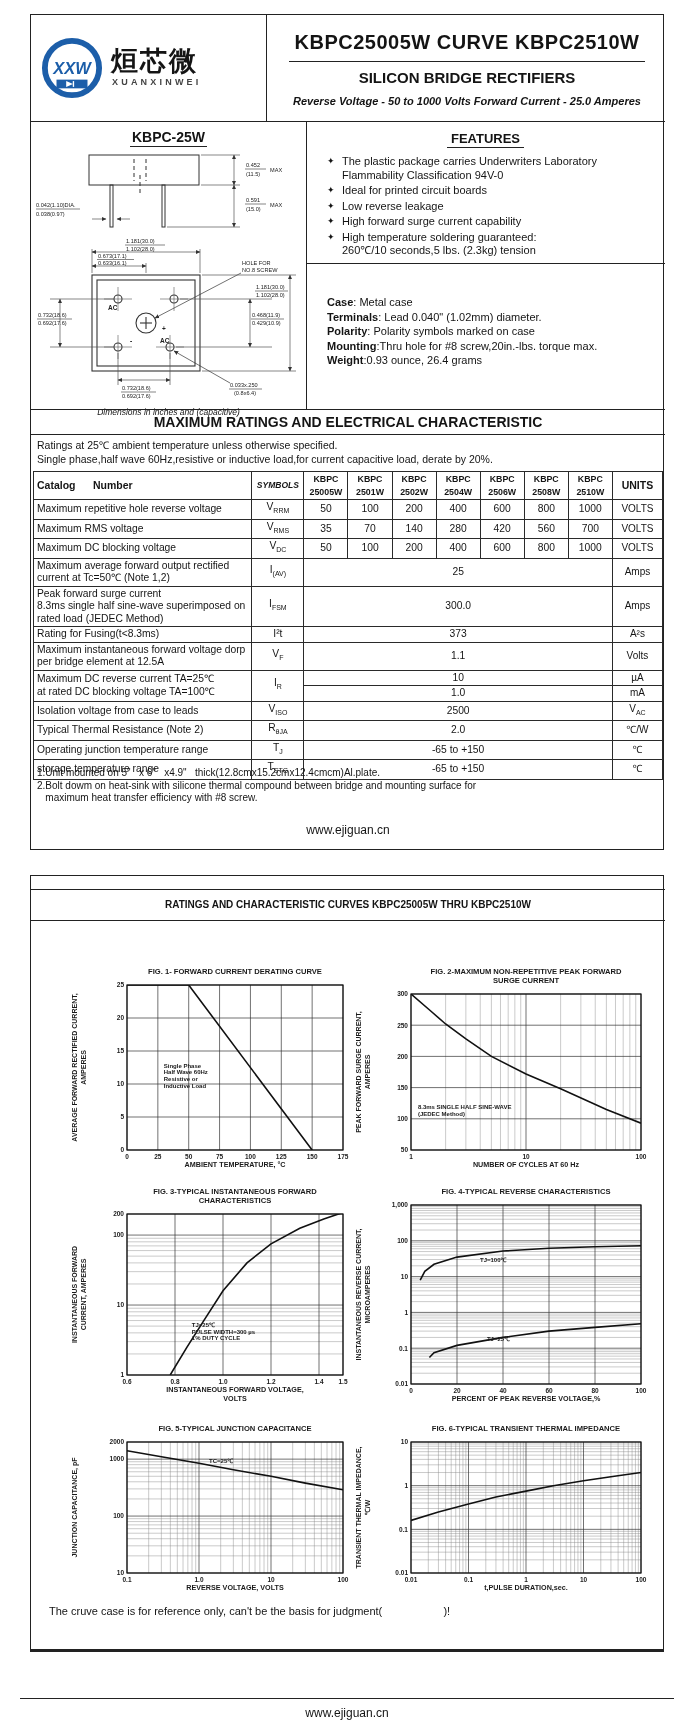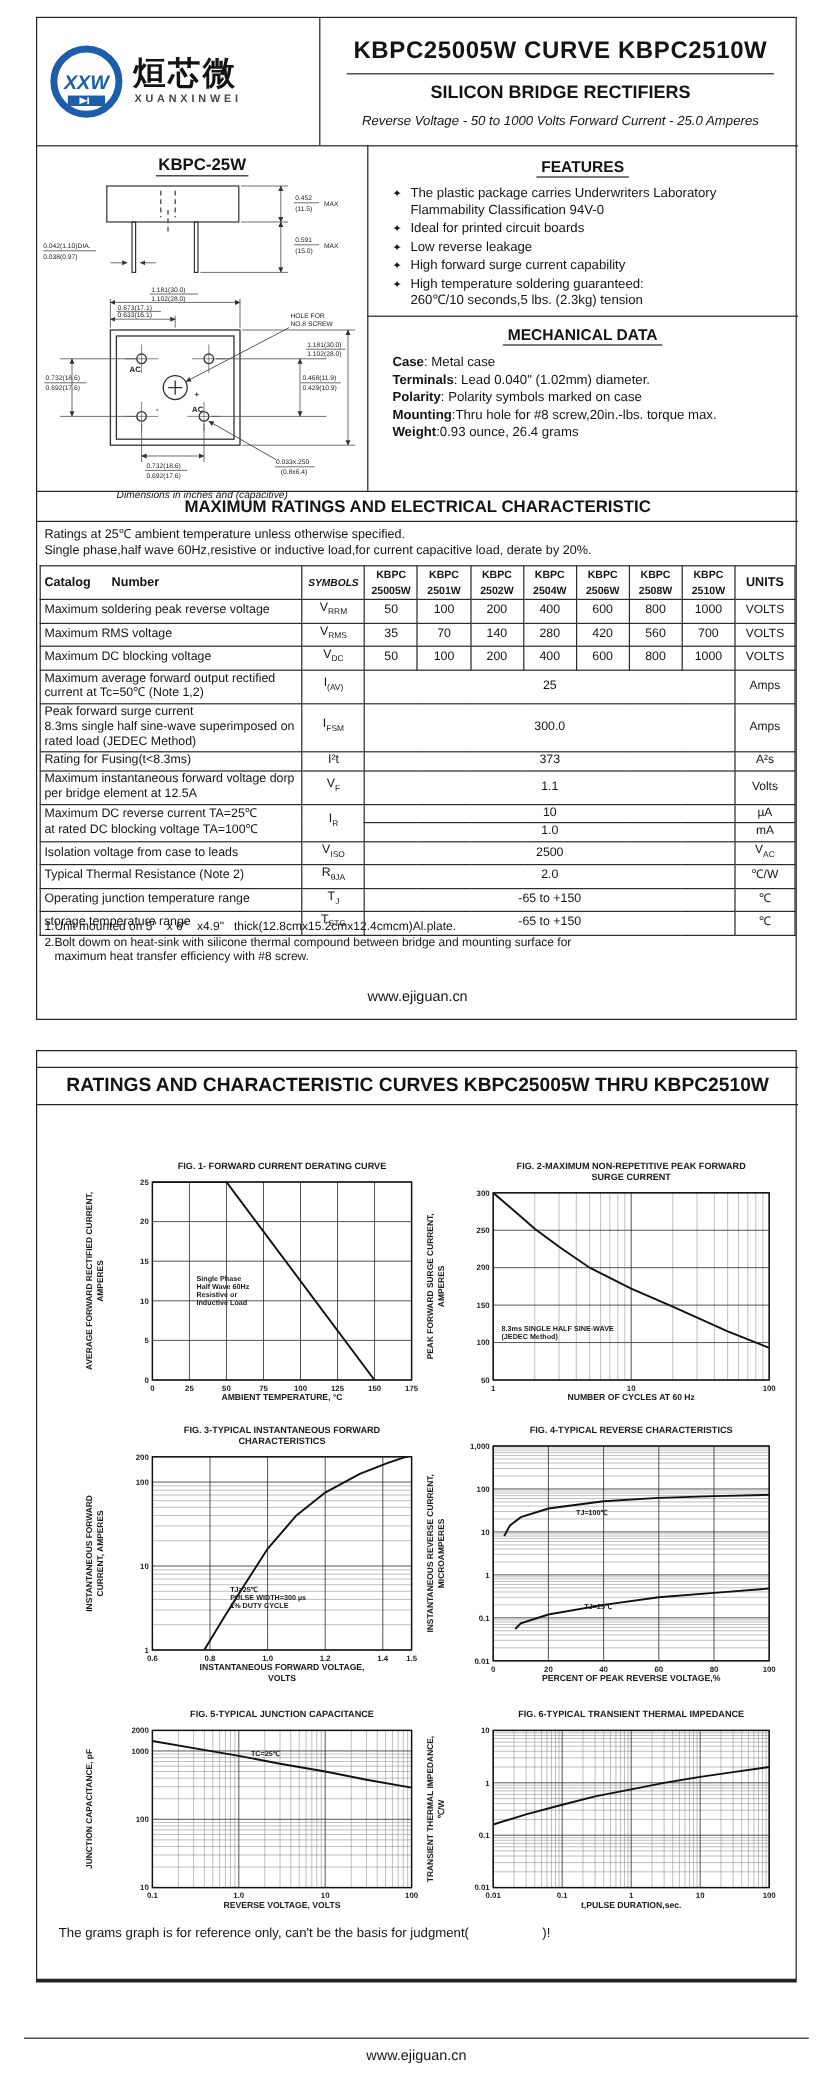--- a/index.html
+++ b/index.html
@@ -4,21 +4,21 @@
 <style>
   html,body{margin:0;padding:0;background:#fff;}
   .canvas{position:relative;width:694px;height:1736px;background:#fff;overflow:hidden;
           font-family:"Liberation Sans",sans-serif;color:#141414;}
   .abs{position:absolute;}
   .page{position:absolute;background:#fff;border:1.6px solid #222;box-sizing:border-box;}
   .vline{position:absolute;width:0;border-left:1.4px solid #222;}
   .hline{position:absolute;height:0;border-top:1.4px solid #222;}
   .doc-title{font-size:20px;font-weight:bold;text-align:center;letter-spacing:.5px;}
   .doc-sub{font-size:15px;font-weight:bold;text-align:center;}
-  .doc-tag{font-size:11px;font-style:italic;font-weight:normal;text-align:center;}
+  .doc-tag{font-size:11px;font-style:italic;font-weight:bold;text-align:center;}
   .sec-head{font-size:13px;font-weight:bold;text-align:center;}
   .sec-head span{border-bottom:1.6px solid #222;padding:0 4px 1px;}
   .pkg-name{font-size:14px;font-weight:bold;text-align:center;}
   .pkg-name span{border-bottom:1.5px solid #222;padding:0 2px 1px;}
   .feat{list-style:none;margin:0;padding:0;font-size:11px;line-height:13.5px;}
   .feat li{position:relative;padding-left:15px;margin-bottom:2px;white-space:pre-line;}
   .feat li .blt{position:absolute;left:0;top:0;font-size:9px;}
   .mech{font-size:11px;line-height:14.5px;}
   .mech b{font-weight:bold;}
   .band{position:absolute;border-top:1.5px solid #222;border-bottom:1.5px solid #222;
@@ -31,21 +31,21 @@
   td.val{text-align:center;}
   td.units{text-align:center;font-size:10px;}
   td.hdrk{font-weight:bold;font-size:10.5px;}
   td.hdrs{font-style:italic;font-weight:bold;font-size:8.5px;text-align:center;margin-left:23px;}
   td.hdrd{font-weight:bold;font-size:8.8px;text-align:center;line-height:9.5px;}
   td.hdru{font-weight:bold;font-size:10.5px;text-align:center;}
   sub{font-size:7px;}
   .notes{font-size:10px;line-height:12.5px;white-space:pre;}
   .url{font-size:12px;text-align:center;}
   .p2bar{position:absolute;border-top:1.6px solid #222;border-bottom:1.6px solid #222;
-         font-size:16px;font-weight:bold;text-align:center;box-sizing:border-box;}
+         font-size:10px;font-weight:bold;text-align:center;box-sizing:border-box;}
   .fig{position:absolute;}
   .fig svg{display:block;}
   .disc{position:absolute;font-size:11px;white-space:pre;}
   .logo-cn{font-size:27px;font-weight:bold;letter-spacing:2px;}
   .logo-en{font-size:9px;font-weight:bold;letter-spacing:3.2px;color:#444;}
   .dms{font-size:5.6px;fill:#222;}
   .dmi{font-size:6px;font-style:italic;fill:#222;}
   .pklbl{font-size:6.5px;font-weight:bold;fill:#222;}
 </style>
 </head>
@@ -208,21 +208,20 @@
 Flammability Classification 94V-0</li>
         <li><span class="blt">✦</span>Ideal for printed circuit boards</li>
         <li><span class="blt">✦</span>Low reverse leakage</li>
         <li><span class="blt">✦</span>High forward surge current capability</li>
         <li><span class="blt">✦</span>High temperature soldering guaranteed:
 260℃/10 seconds,5 lbs. (2.3kg) tension</li>
       </ul>
 
     <div class="hline" style="left:275px;top:248px;width:359px;"></div>
 
-    <div class="abs sec-head" style="left:275px;top:256px;width:359px;"><span>MECHANICAL DATA</span></div>
     <div class="abs mech" style="left:296px;top:280px;width:330px;" id="mech-list">
         <div><b>Case</b>: Metal case</div>
         <div><b>Terminals</b>: Lead 0.040"  (1.02mm) diameter.</div>
         <div><b>Polarity</b>: Polarity symbols marked on case</div>
         <div><b>Mounting</b>:Thru hole for #8 screw,20in.-lbs. torque max.</div>
         <div><b>Weight</b>:0.93 ounce, 26.4 grams</div>
       </div>
 
     <div class="band" style="left:0;top:394px;width:634px;height:26px;line-height:24px;">MAXIMUM RATINGS AND ELECTRICAL CHARACTERISTIC</div>
     <div class="abs cond" style="left:6px;top:424px;width:620px;">
@@ -250,21 +249,21 @@
             <td class="hdrd">KBPC<br>25005W</td>
             <td class="hdrd">KBPC<br>2501W</td>
             <td class="hdrd">KBPC<br>2502W</td>
             <td class="hdrd">KBPC<br>2504W</td>
             <td class="hdrd">KBPC<br>2506W</td>
             <td class="hdrd">KBPC<br>2508W</td>
             <td class="hdrd">KBPC<br>2510W</td>
             <td class="hdru">UNITS</td>
           </tr>
           <tr>
-            <td class="param">Maximum soldering peak reverse voltage</td>
+            <td class="param">Maximum repetitive hole reverse voltage</td>
             <td class="sym">V<sub>RRM</sub></td>
             <td class="val">50</td>
             <td class="val">100</td>
             <td class="val">200</td>
             <td class="val">400</td>
             <td class="val">600</td>
             <td class="val">800</td>
             <td class="val">1000</td>
             <td class="units">VOLTS</td>
           </tr>
@@ -752,18 +751,18 @@
           <line x1="58" y1="21" x2="288" y2="21" stroke="#333" stroke-width="0.7"></line>
           <text x="55" y="23.3" text-anchor="end" font-size="6.5" font-weight="bold" fill="#1a1a1a">10</text>
           <rect x="58" y="21" width="230" height="131" fill="none" stroke="#111" stroke-width="1.2"></rect>
           <polyline points="58.0,99.4 85.4,91.0 115.5,83.0 142.9,76.0 173.0,70.1 200.4,64.7 230.5,59.7 257.9,55.8 288.0,51.5" fill="none" stroke="#111" stroke-width="1.6" clip-path="url(#cp5)"></polyline>
           <text x="173" y="169" text-anchor="middle" font-size="7.2" font-weight="bold" fill="#1a1a1a">t,PULSE DURATION,sec.</text>
           <text x="8" y="86.5" text-anchor="middle" font-size="7" font-weight="bold" fill="#1a1a1a" transform="rotate(-90 8 86.5)">TRANSIENT THERMAL IMPEDANCE,</text>
           <text x="17" y="86.5" text-anchor="middle" font-size="7" font-weight="bold" fill="#1a1a1a" transform="rotate(-90 17 86.5)">℃/W</text>
         </svg>
       </div>
 
-    <div class="disc" style="left:18px;top:729px;">The grams graph is for reference only, can't be the basis for judgment(                    )!</div>
+    <div class="disc" style="left:18px;top:729px;">The cruve case is for reference only, can't be the basis for judgment(                    )!</div>
   </div>
 
   <div class="hline" style="left:20px;top:1698px;width:654px;border-top-width:1.2px;"></div>
   <div class="abs url" style="left:0;top:1706px;width:694px;">www.ejiguan.cn</div>
 </div>
 
 </body></html>

